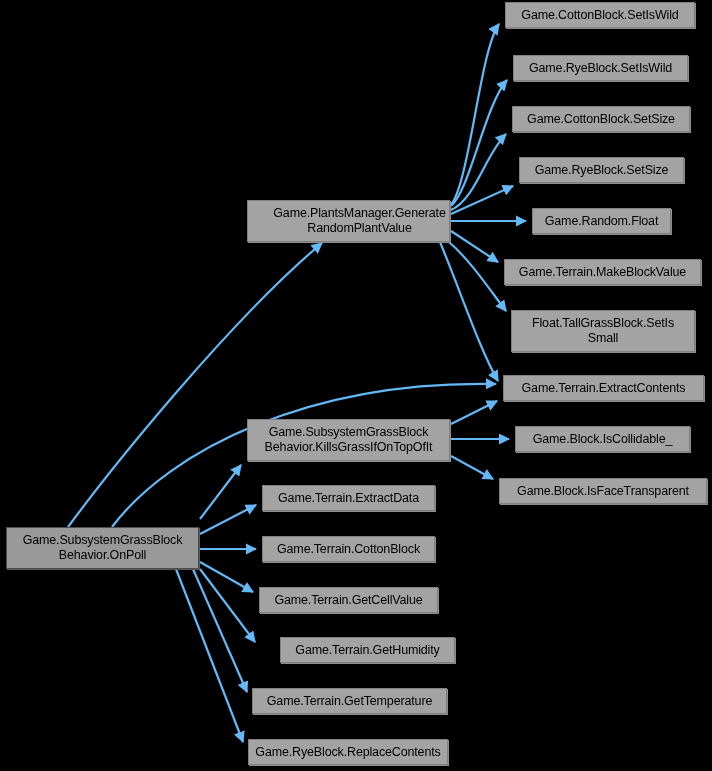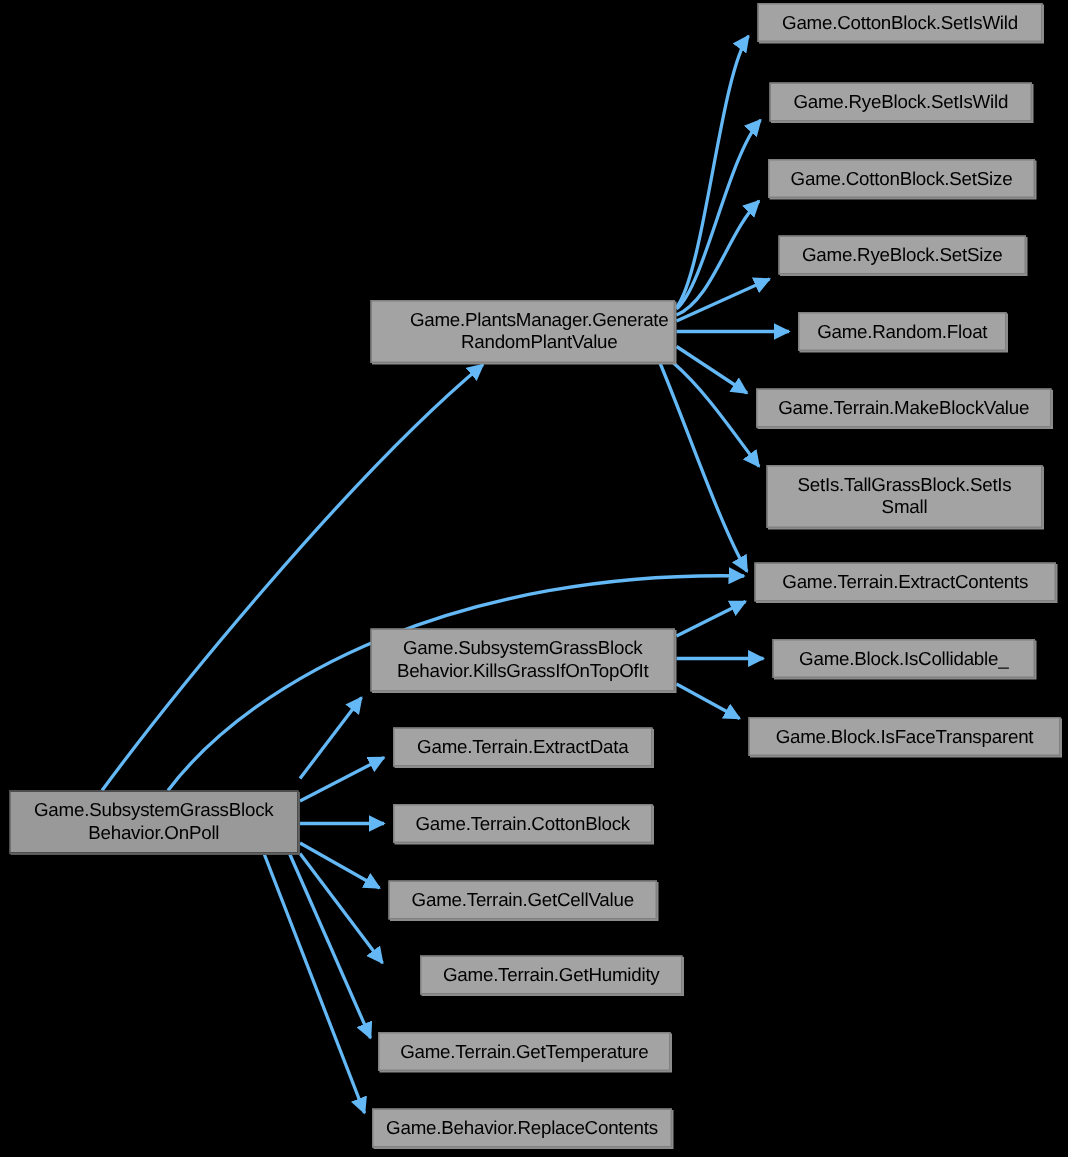--- a/index.html
+++ b/index.html
@@ -86,27 +86,27 @@
 Behavior.OnPoll</div>
       <div class="node" style="left: 247px; top: 200px; width: 203px; height: 42px; padding-left: 22px;">Game.PlantsManager.Generate
 RandomPlantValue</div>
       <div class="node" style="left: 247px; top: 419px; width: 203px; height: 42px;">Game.SubsystemGrassBlock
 Behavior.KillsGrassIfOnTopOfIt</div>
       <div class="node" style="left: 262px; top: 485px; width: 173px; height: 26px;">Game.Terrain.ExtractData</div>
       <div class="node" style="left: 262px; top: 536px; width: 173px; height: 26px;">Game.Terrain.CottonBlock</div>
       <div class="node" style="left: 259px; top: 587px; width: 179px; height: 26px;">Game.Terrain.GetCellValue</div>
       <div class="node" style="left: 261px; top: 637px; width: 175px; height: 26px; margin-left: 19px;">Game.Terrain.GetHumidity</div>
       <div class="node" style="left: 252px; top: 688px; width: 195px; height: 26px;">Game.Terrain.GetTemperature</div>
-      <div class="node" style="left: 248px; top: 739px; width: 200px; height: 26px;">Game.Behavior.ReplaceContents</div>
+      <div class="node" style="left: 248px; top: 739px; width: 200px; height: 26px;">Game.RyeBlock.ReplaceContents</div>
       <div class="node" style="left: 505px; top: 2px; width: 190px; height: 26px;">Game.CottonBlock.SetIsWild</div>
       <div class="node" style="left: 513px; top: 55px; width: 175px; height: 26px;">Game.RyeBlock.SetIsWild</div>
       <div class="node" style="left: 512px; top: 106px; width: 178px; height: 26px;">Game.CottonBlock.SetSize</div>
       <div class="node" style="left: 519px; top: 157px; width: 165px; height: 26px;">Game.RyeBlock.SetSize</div>
       <div class="node" style="left: 532px; top: 208px; width: 139px; height: 26px;">Game.Random.Float</div>
       <div class="node" style="left: 504px; top: 259px; width: 197px; height: 26px;">Game.Terrain.MakeBlockValue</div>
-      <div class="node" style="left: 511px; top: 310px; width: 184px; height: 42px;">SetIs.TallGrassBlock.SetIs
+      <div class="node" style="left: 511px; top: 310px; width: 184px; height: 42px;">Float.TallGrassBlock.SetIs
 Small</div>
       <div class="node" style="left: 503px; top: 375px; width: 201px; height: 26px;">Game.Terrain.ExtractContents</div>
       <div class="node" style="left: 515px; top: 426px; width: 175px; height: 26px;">Game.Block.IsCollidable_</div>
       <div class="node" style="left: 499px; top: 478px; width: 208px; height: 26px;">Game.Block.IsFaceTransparent</div>
     </div>
 
 </div>
 
 </body></html>

